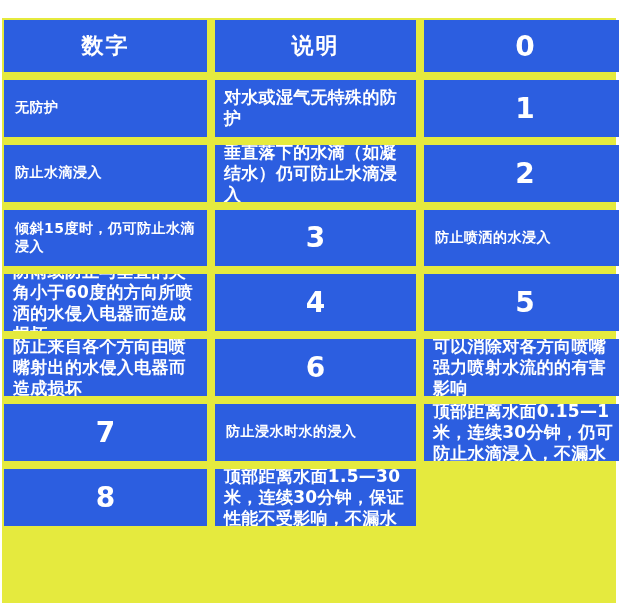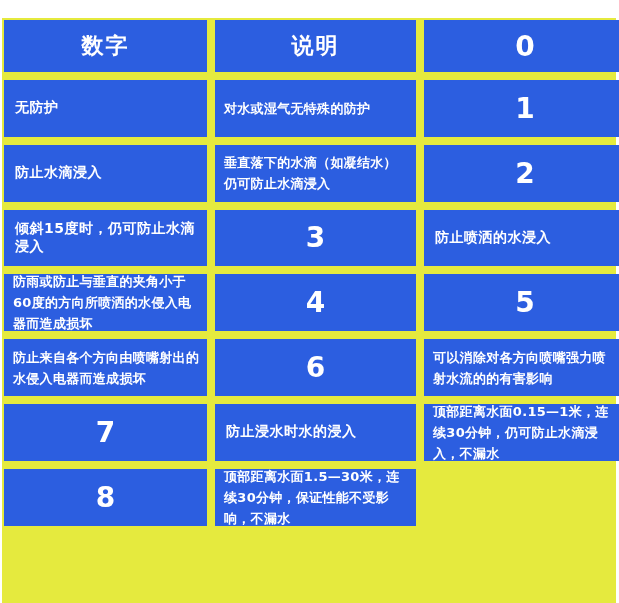--- a/index.html
+++ b/index.html
@@ -48,21 +48,21 @@
   }
   .range {
     padding-left: 11px;
     padding-right: 2px;
     font-size: 14px;
     letter-spacing: 0.5px;
   }
   .desc {
     padding-left: 9px;
     padding-right: 7px;
-    font-size: 13px;
+    font-size: 17px;
     line-height: 21px;
     letter-spacing: 0.3px;
   }
 </style>
 </head>
 <body>
 
 <div class="table" id="table-grid">
   <div class="cell header-cell">数字</div>
   <div class="cell header-cell">说明</div>

